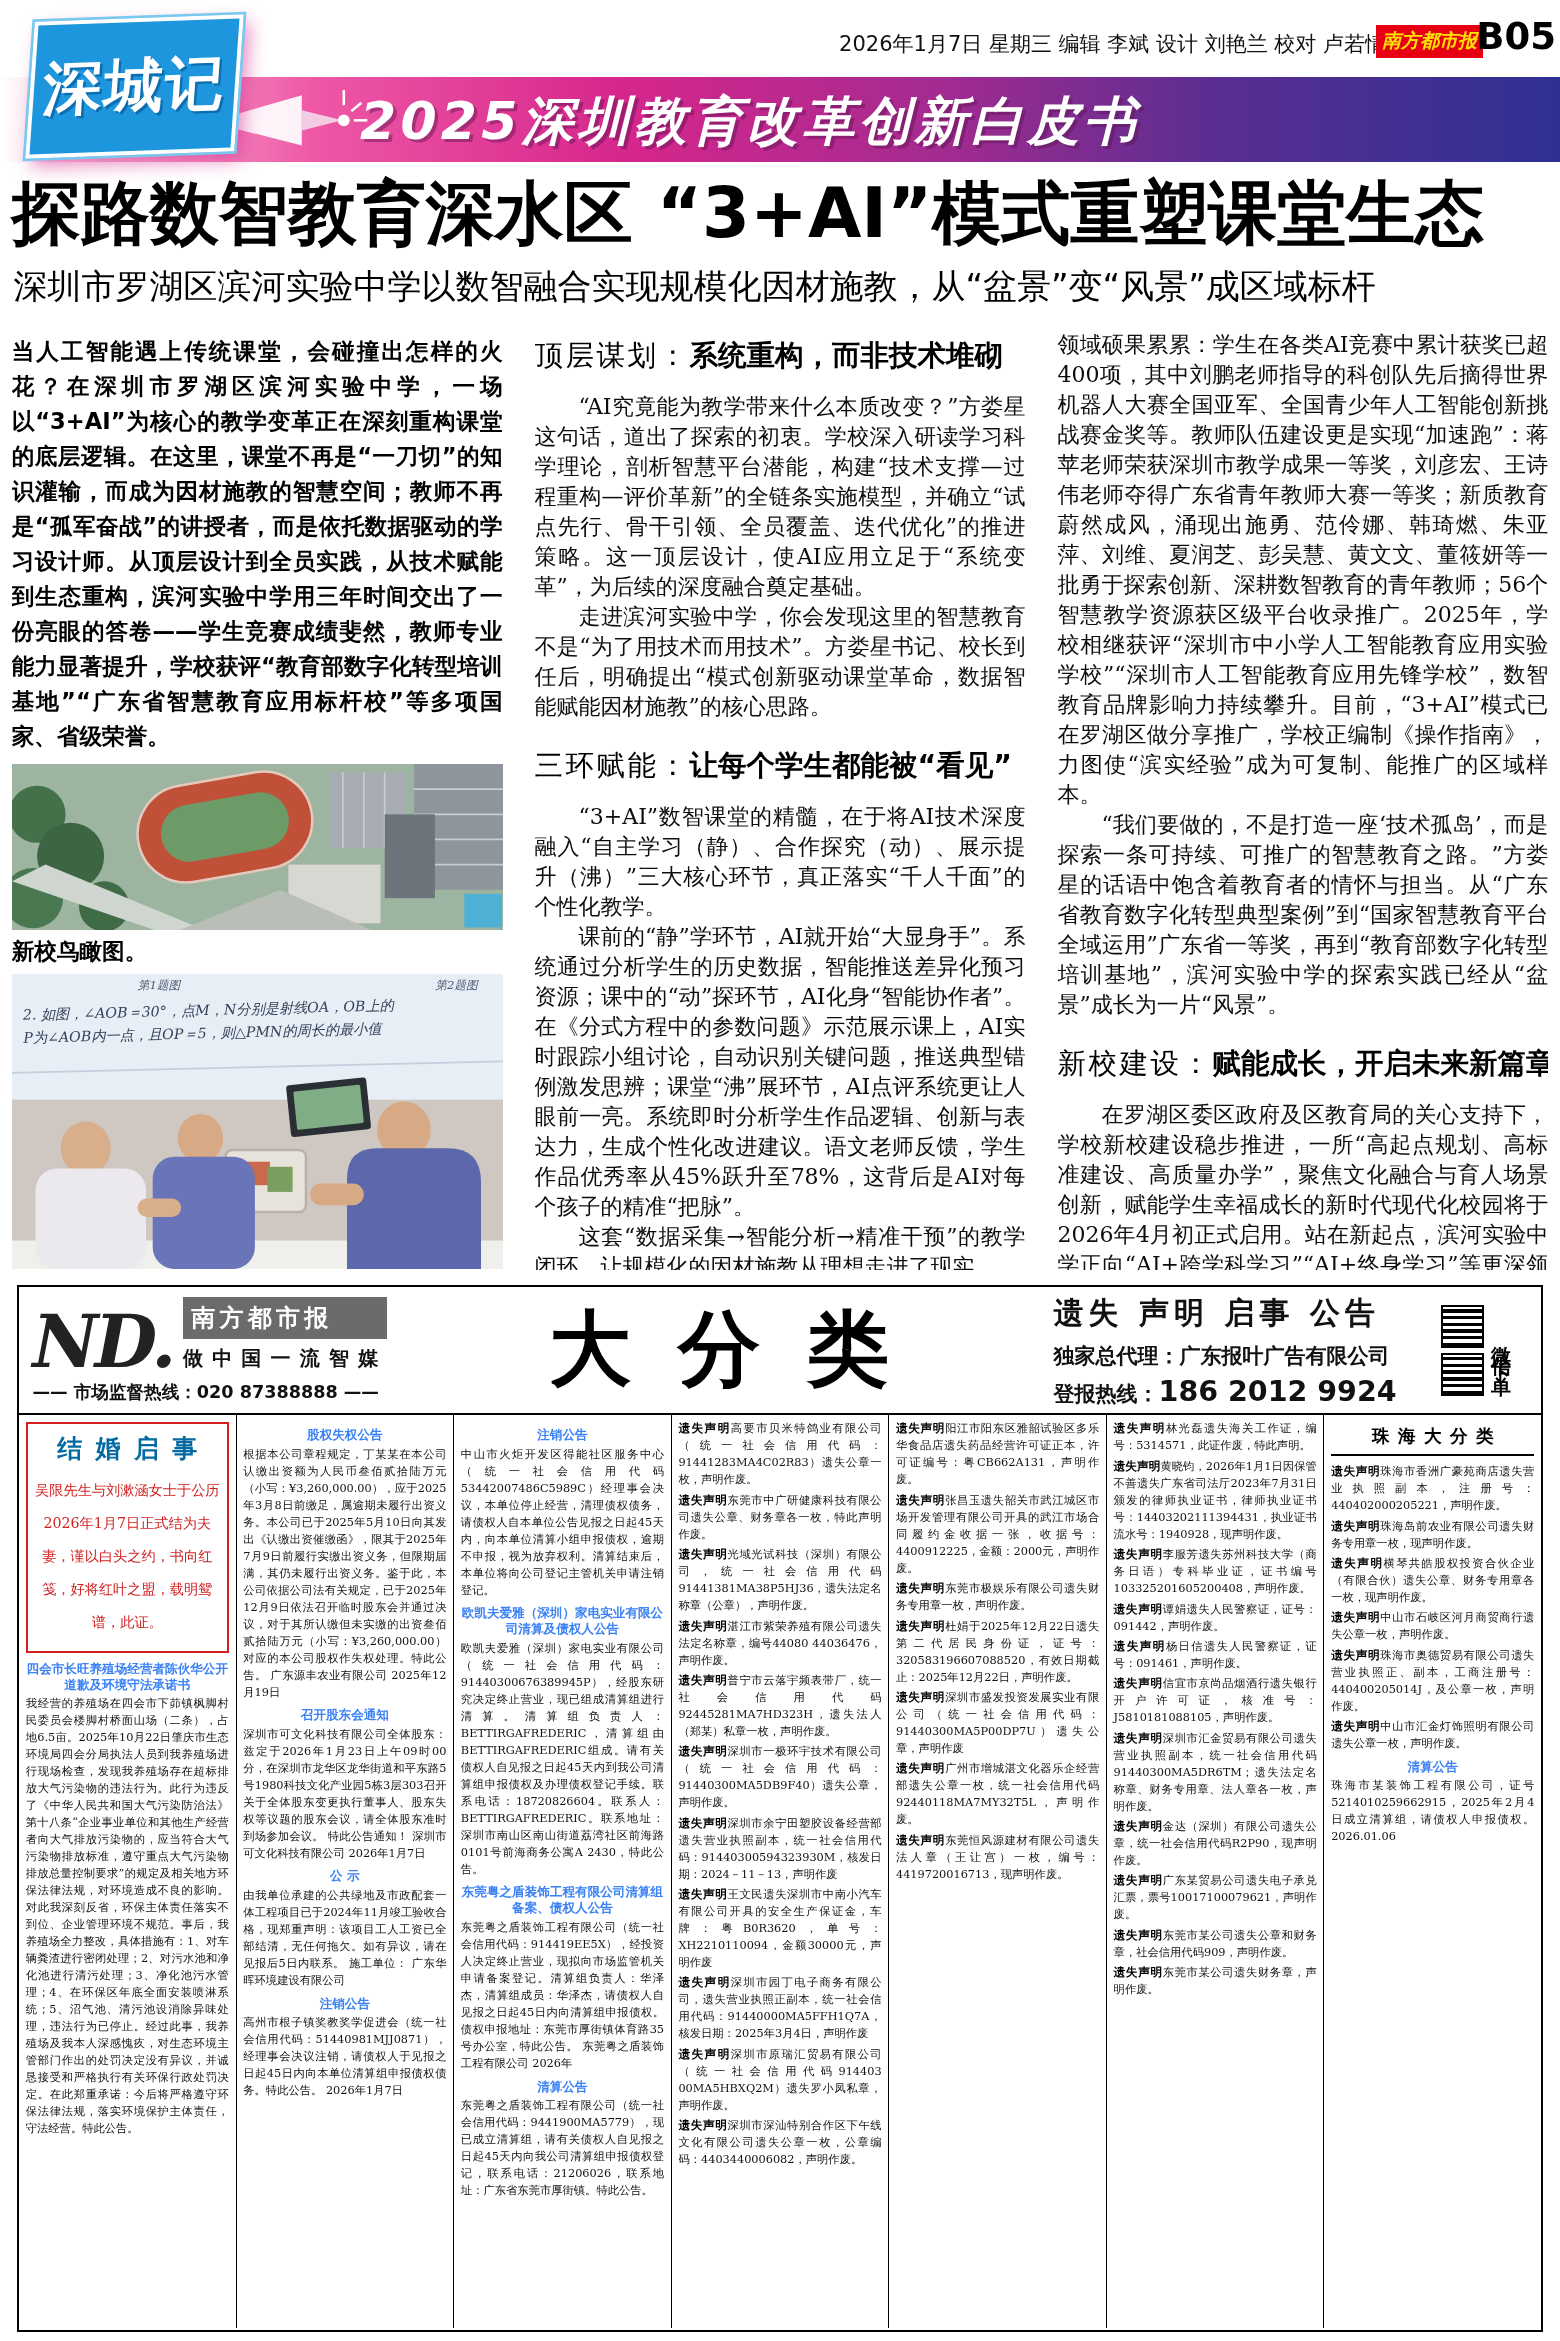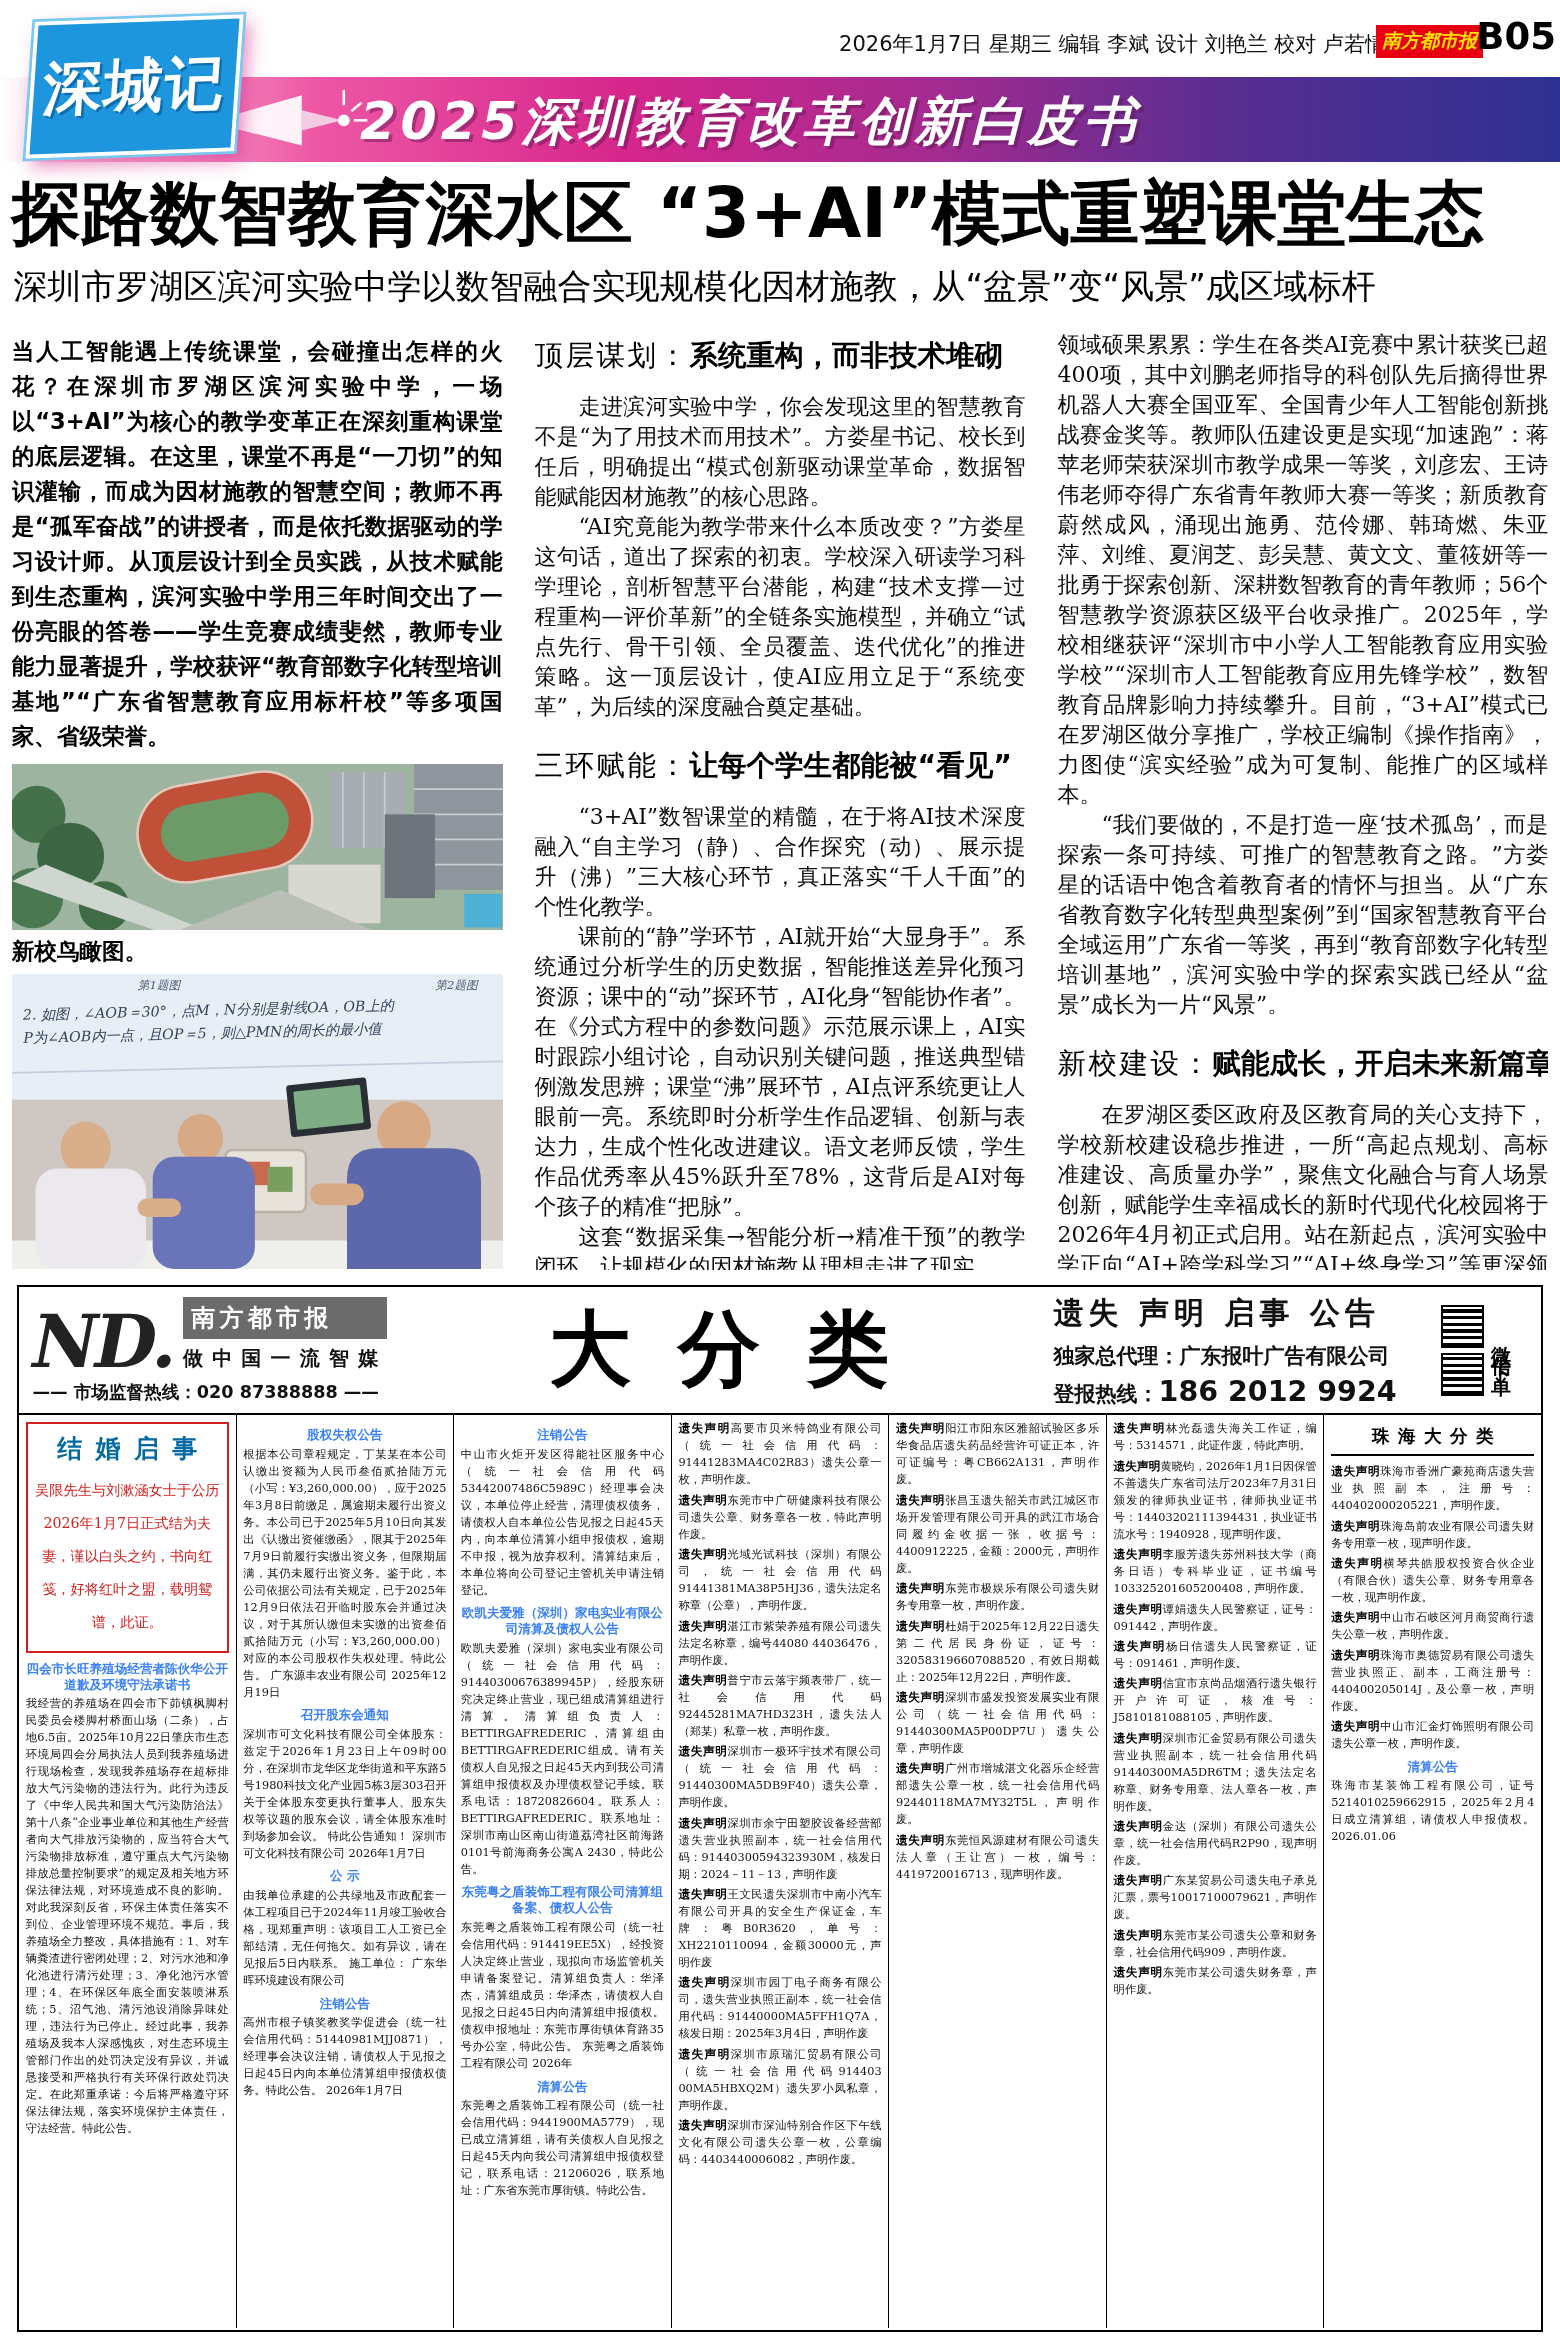--- a/index.html
+++ b/index.html
@@ -170,22 +170,22 @@
           <div>P为∠AOB内一点，且OP＝5，则△PMN的周长的最小值</div>
         </div>
       </div>
       <div class="cap">3+AI数智课堂。</div>
     </div>
 
     <div class="col">
       <h3 class="sec first">
         <span class="k">顶层谋划：</span><span class="t">系统重构，而非技术堆砌</span>
       </h3>
+      <p class="bodyp">“AI究竟能为教学带来什么本质改变？”方娄星这句话，道出了探索的初衷。学校深入研读学习科学理论，剖析智慧平台潜能，构建“技术支撑—过程重构—评价革新”的全链条实施模型，并确立“试点先行、骨干引领、全员覆盖、迭代优化”的推进策略。这一顶层设计，使AI应用立足于“系统变革”，为后续的深度融合奠定基础。</p>
       <p class="bodyp">走进滨河实验中学，你会发现这里的智慧教育不是“为了用技术而用技术”。方娄星书记、校长到任后，明确提出“模式创新驱动课堂革命，数据智能赋能因材施教”的核心思路。</p>
-      <p class="bodyp">“AI究竟能为教学带来什么本质改变？”方娄星这句话，道出了探索的初衷。学校深入研读学习科学理论，剖析智慧平台潜能，构建“技术支撑—过程重构—评价革新”的全链条实施模型，并确立“试点先行、骨干引领、全员覆盖、迭代优化”的推进策略。这一顶层设计，使AI应用立足于“系统变革”，为后续的深度融合奠定基础。</p>
       <h3 class="sec">
         <span class="k">三环赋能：</span><span class="t">让每个学生都能被“看见”</span>
       </h3>
       <p class="bodyp">“3+AI”数智课堂的精髓，在于将AI技术深度融入“自主学习（静）、合作探究（动）、展示提升（沸）”三大核心环节，真正落实“千人千面”的个性化教学。</p>
       <p class="bodyp">课前的“静”学环节，AI就开始“大显身手”。系统通过分析学生的历史数据，智能推送差异化预习资源；课中的“动”探环节，AI化身“智能协作者”。在《分式方程中的参数问题》示范展示课上，AI实时跟踪小组讨论，自动识别关键问题，推送典型错例激发思辨；课堂“沸”展环节，AI点评系统更让人眼前一亮。系统即时分析学生作品逻辑、创新与表达力，生成个性化改进建议。语文老师反馈，学生作品优秀率从45%跃升至78%，这背后是AI对每个孩子的精准“把脉”。</p>
       <p class="bodyp">这套“数据采集→智能分析→精准干预”的教学闭环，让规模化的因材施教从理想走进了现实。</p>
 
     </div>
 
     <div class="col">

